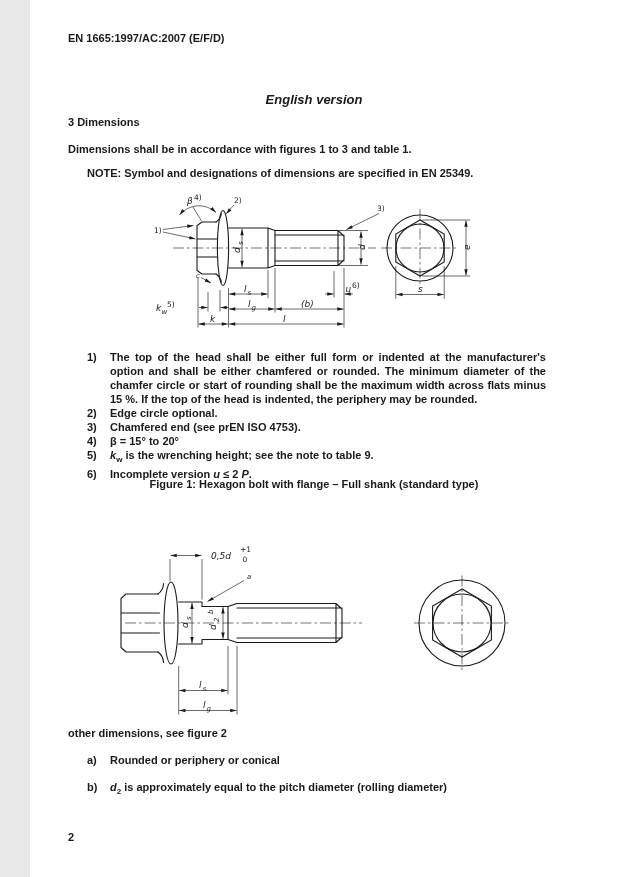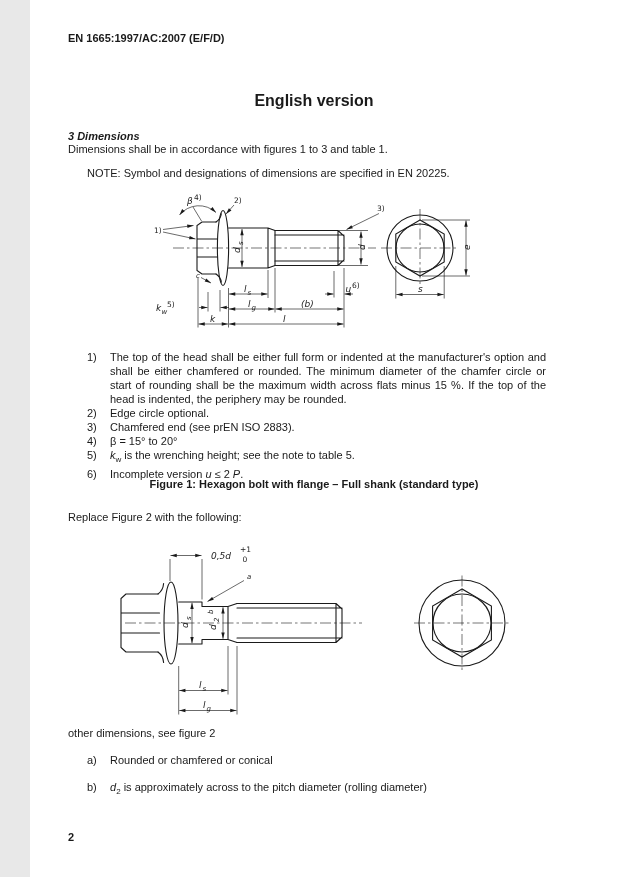--- a/index.html
+++ b/index.html
@@ -1,21 +1,21 @@
 <!DOCTYPE html>
 <html><head>
 <meta charset="utf-8">
 <style>
   html,body{margin:0;padding:0;background:#e8e8e8;}
   .page{position:relative;width:619px;height:877px;background:#fff;color:#1a1a1a;
         font-family:"Liberation Sans", sans-serif;overflow:hidden;margin-left:30px;}
-  .abs{position:absolute;}
+  .abs{position:absolute;font-weight:bold;}
   .b{font-weight:bold;}
   .fs11{font-size:11px;line-height:14px;}
-  .fs12{font-size:16px;}
+  .fs12{font-size:13px;font-style:italic;}
   .center{text-align:center;}
   .fn-row{display:flex;}
   .fn-num{width:23px;flex:none;}
   .fn-text{flex:1;}
   .just{text-align:justify;}
   sub{font-size:8px;}
   i{font-style:italic;}
   
   svg{position:absolute;overflow:visible;}
   .ol{stroke:#1a1a1a;stroke-width:1.1;fill:none;stroke-linecap:round;}
@@ -27,25 +27,25 @@
 </style>
 </head>
 <body>
 
 <div class="page">
 
   <div class="abs b fs11" style="left:38px;top:31px;">EN 1665:1997/AC:2007 (E/F/D)</div>
 
   <div class="abs b fs12 center" style="left:38px;top:92px;width:492px;">English version</div>
 
-  <div class="abs b fs11" style="left:38px;top:129px;font-style:italic;">3 Dimensions</div>
+  <div class="abs b fs11" style="left:38px;top:115px;">3 Dimensions</div>
 
   <div class="abs fs11" style="left:38px;top:142px;width:492px;">Dimensions shall be in accordance with figures 1 to 3 and table 1.</div>
 
-  <div class="abs fs11" style="left:57px;top:166px;width:470px;">NOTE: Symbol and designations of dimensions are specified in EN 20225.</div>
+  <div class="abs fs11" style="left:57px;top:166px;width:470px;">NOTE: Symbol and designations of dimensions are specified in EN 25349.</div>
 
   <svg style="left:110px;top:195px;" width="360" height="150" viewBox="110 195 360 150">
     <defs>
       <marker id="arw1" viewBox="0 0 12 8" refX="11.5" refY="4" markerWidth="11" markerHeight="7" orient="auto-start-reverse">
           <path d="M0.5,1 L11.5,4 L0.5,7 Z" fill="#1a1a1a"></path>
         </marker>
     </defs>
 
     <g>
       <path class="cl" d="M143,248 H346"></path>
@@ -126,39 +126,38 @@
     <div class="fn-row">
       <span class="fn-num">1)</span>
       <span class="fn-text just">The top of the head shall be either full form or indented at the manufacturer's option and shall be either chamfered or rounded. The minimum diameter of the chamfer circle or start of rounding shall be the maximum width across flats minus 15 %. If the top of the head is indented, the periphery may be rounded.</span>
     </div>
     <div class="fn-row">
       <span class="fn-num">2)</span>
       <span class="fn-text">Edge circle optional.</span>
     </div>
     <div class="fn-row">
       <span class="fn-num">3)</span>
-      <span class="fn-text">Chamfered end (see prEN ISO 2883).</span>
+      <span class="fn-text">Chamfered end (see prEN ISO 4753).</span>
     </div>
     <div class="fn-row">
       <span class="fn-num">4)</span>
       <span class="fn-text">β = 15° to 20°</span>
     </div>
     <div class="fn-row">
       <span class="fn-num">5)</span>
-      <span class="fn-text"><i>k</i><sub>w</sub><span> is the wrenching height; see the note to table 5.</span></span>
+      <span class="fn-text"><i>k</i><sub>w</sub><span> is the wrenching height; see the note to table 9.</span></span>
     </div>
     <div class="fn-row">
       <span class="fn-num">6)</span>
       <span class="fn-text"><span>Incomplete version </span><i>u</i><span> ≤ 2 </span><i>P</i><span>.</span></span>
     </div>
   </div>
 
   <div class="abs b fs11 center" style="left:38px;top:477px;width:492px;text-align:center;">Figure 1: Hexagon bolt with flange – Full shank (standard type)</div>
 
-  <div class="abs fs11" style="left:38px;top:510px;">Replace Figure 2 with the following:</div>
 
   <svg style="left:80px;top:530px;" width="480" height="190" viewBox="80 530 480 190">
     <defs>
       <marker id="arw2" viewBox="0 0 12 8" refX="11.5" refY="4" markerWidth="11" markerHeight="7" orient="auto-start-reverse">
           <path d="M0.5,1 L11.5,4 L0.5,7 Z" fill="#1a1a1a"></path>
         </marker>
     </defs>
 
     <g>
       <path class="cl" d="M95,623 H332"></path>
@@ -208,23 +207,23 @@
     <text class="lbl" x="169" y="688">l</text>
     <text class="sm" x="172.5" y="690.5">s</text>
     <text class="lbl" x="173" y="708">l</text>
     <text class="sm" x="176.5" y="710.5">g</text>
   </svg>
 
   <div class="abs fs11" style="left:38px;top:726px;">other dimensions, see figure 2</div>
 
   <div class="abs fs11 fn-row" style="left:57px;top:753px;width:459px;">
     <span class="fn-num">a)</span>
-    <span class="fn-text">Rounded or chamfered or conical</span>
+    <span class="fn-text">Rounded or periphery or conical</span>
   </div>
 
   <div class="abs fs11 fn-row" style="left:57px;top:780px;width:459px;">
     <span class="fn-num">b)</span>
-    <span class="fn-text"><i>d</i><sub>2</sub><span> is approximately across to the pitch diameter (rolling diameter)</span></span>
+    <span class="fn-text"><i>d</i><sub>2</sub><span> is approximately equal to the pitch diameter (rolling diameter)</span></span>
   </div>
 
   <div class="abs b fs11" style="left:38px;top:830px;">2</div>
 
 </div>
 
 </body></html>

